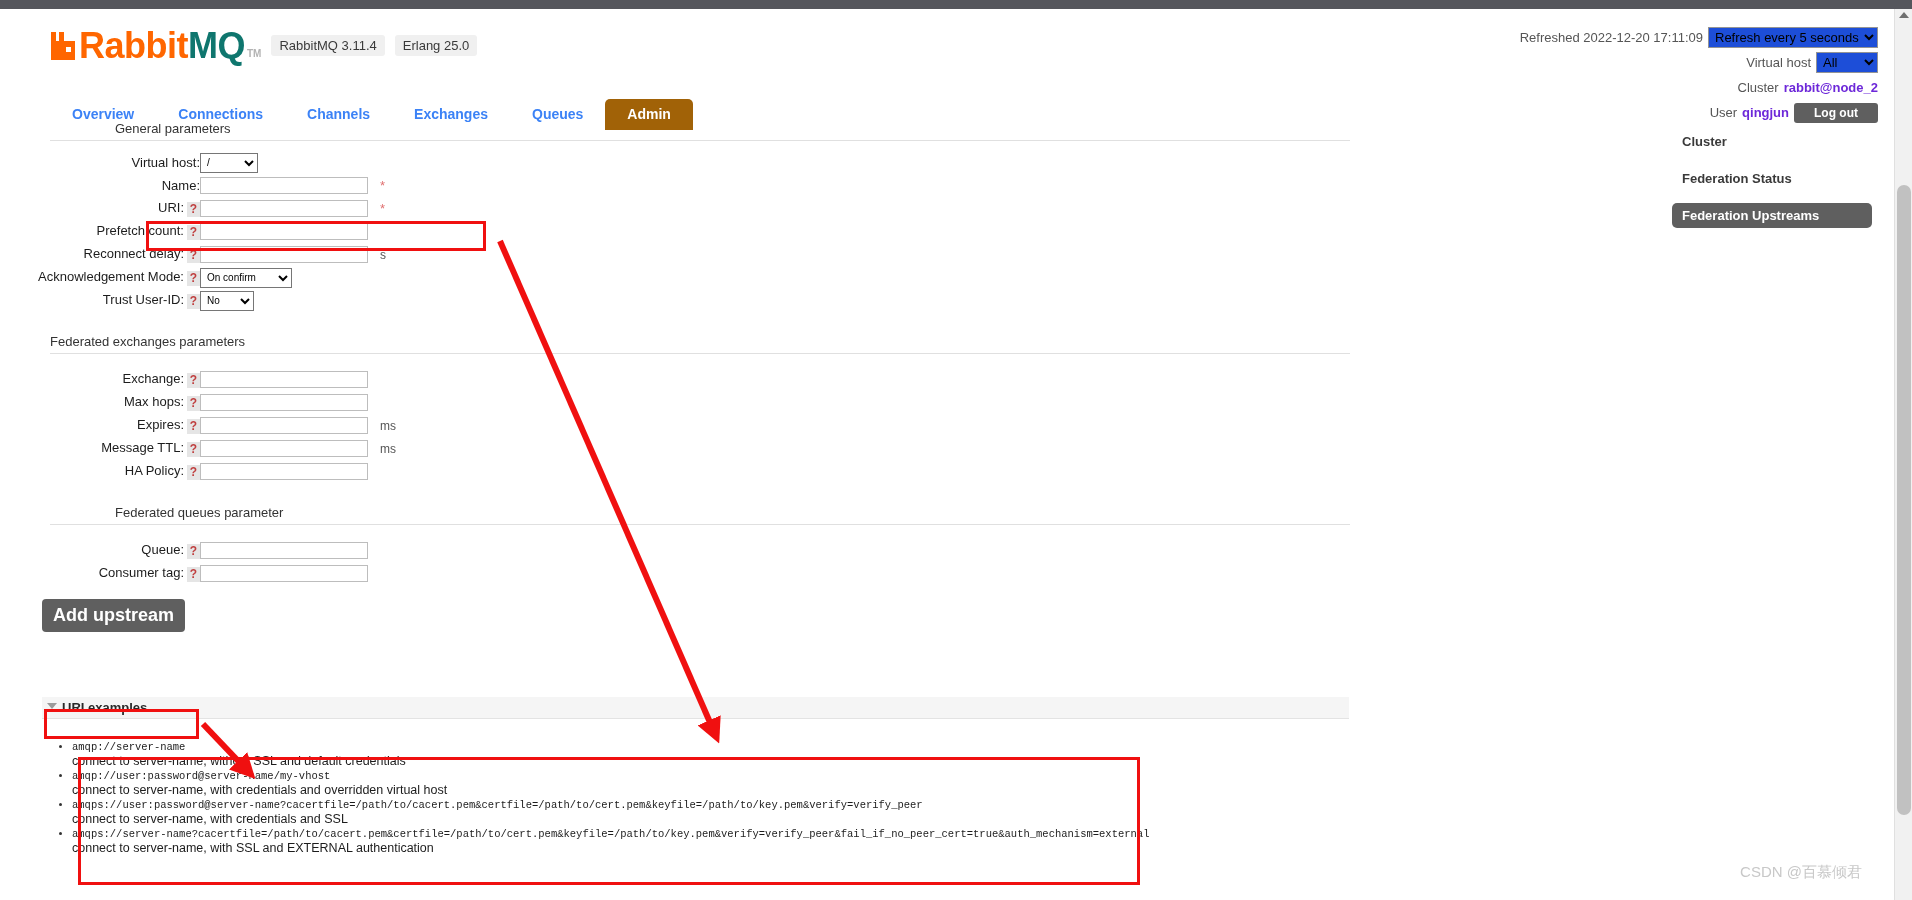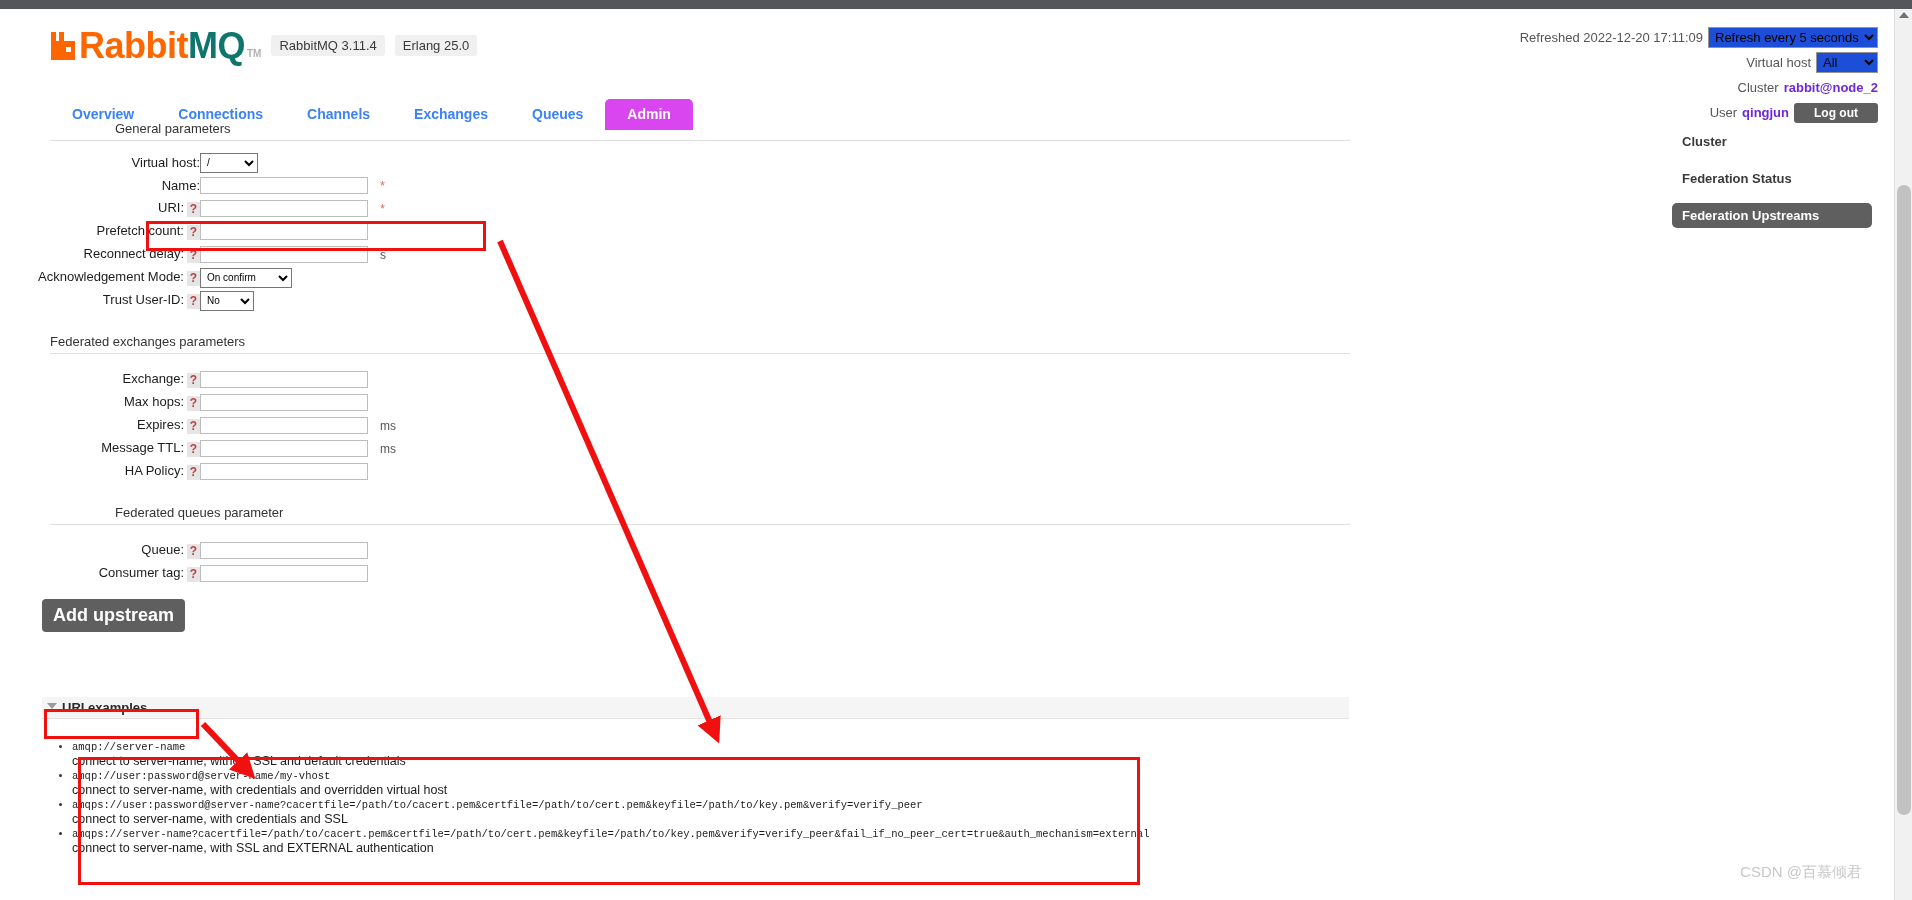--- a/index.html
+++ b/index.html
@@ -61,21 +61,21 @@
     display:flex; align-items:flex-end; gap:0;
   }
   .nav a{
     display:block;
     padding:7px 22px 8px 22px;
     font-weight:bold; font-size:14px;
     color:#3b82f6; text-decoration:none;
     border-radius:5px 5px 0 0;
     white-space:nowrap;
   }
-  .nav a.active{ background:#d946ef; color:#ffffff; }
+  .nav a.active{ background:#a16207; color:#ffffff; }
 
   
   .hdr-right{
     position:absolute; right:16px; top:18px;
     text-align:right;
     font-size:13px;
     color:#3a3a3a;
   }
   .hdr-row{ display:flex; align-items:center; justify-content:flex-end; gap:5px; margin-bottom:4px; height:21px;}
   .hdr-label{ color:#555; }

